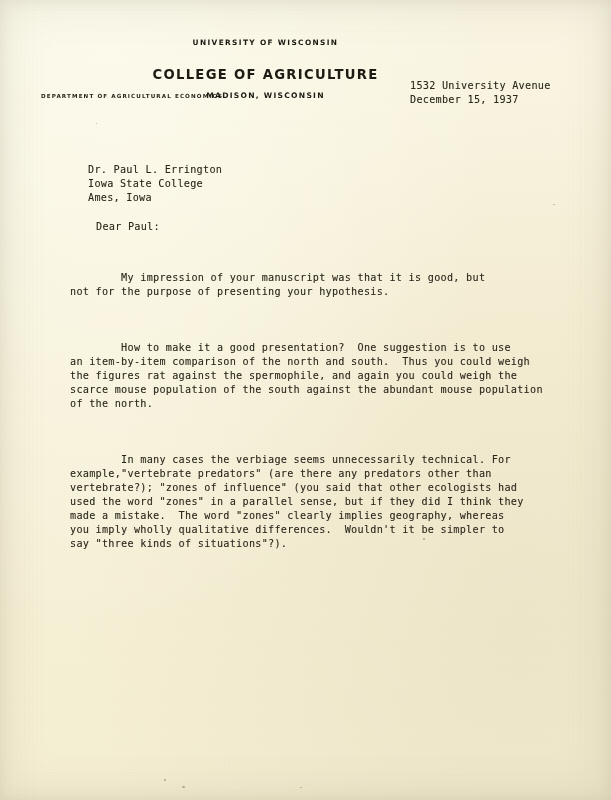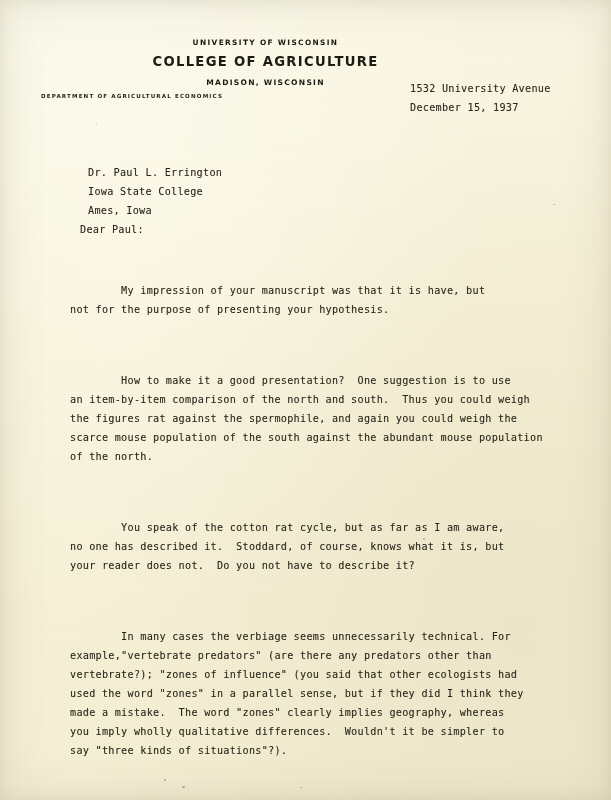--- a/index.html
+++ b/index.html
@@ -57,21 +57,21 @@
     font-size: 7.4px;
     font-weight: bold;
     letter-spacing: 1.35px;
     line-height: 10px;
   }
   .lh-college {
     font-size: 13.2px;
     font-weight: bold;
     letter-spacing: 1.3px;
     line-height: 19px;
-    margin-top: 4px;
+    margin-top: 17px;
   }
   .lh-city {
     font-size: 7.6px;
     font-weight: bold;
     letter-spacing: 1.25px;
     line-height: 11px;
     margin-top: 6px;
   }
   .dept {
     position: absolute;
@@ -83,29 +83,29 @@
     letter-spacing: 1.12px;
     color: #241f17;
     white-space: nowrap;
   }
 
   
   .tw {
     position: absolute;
     font-family: "DejaVu Sans Mono", monospace;
     font-size: 10.05px;
-    line-height: 19px;
+    line-height: 14px;
     letter-spacing: 0.34px;
     white-space: pre;
     color: #2a261c;
     text-shadow: 0.35px 0.25px 0.4px rgba(60,52,30,0.30);
   }
   .return-addr { left: 410px; top: 79px; }
   .recipient   { left: 88px; top: 163px; }
-  .salutation  { left: 80px; top: 220px; }
+  .salutation  { left: 96px; top: 220px; }
   .body        { left: 70px; top: 243px; }
   .body p {
     margin: 0 0 14.1px 0;
     white-space: pre;
   }
   .body p:last-child { margin-bottom: 0; }
 </style>
 </head>
 <body>
 
@@ -122,30 +122,27 @@
   <div class="tw return-addr">1532 University Avenue
 December 15, 1937</div>
 
   <div class="tw recipient">Dr. Paul L. Errington
 Iowa State College
 Ames, Iowa</div>
 
   <div class="tw salutation">Dear Paul:</div>
 
   <div class="tw body">
-    <p>        My impression of your manuscript was that it is have, but
+    <p>        My impression of your manuscript was that it is good, but
 not for the purpose of presenting your hypothesis.</p>
     <p>        How to make it a good presentation?  One suggestion is to use
 an item-by-item comparison of the north and south.  Thus you could weigh
 the figures rat against the spermophile, and again you could weigh the
 scarce mouse population of the south against the abundant mouse population
 of the north.</p>
-    <p>        You speak of the cotton rat cycle, but as far as I am aware,
-no one has described it.  Stoddard, of course, knows what it is, but
-your reader does not.  Do you not have to describe it?</p>
     <p>        In many cases the verbiage seems unnecessarily technical. For
 example,"vertebrate predators" (are there any predators other than
 vertebrate?); "zones of influence" (you said that other ecologists had
 used the word "zones" in a parallel sense, but if they did I think they
 made a mistake.  The word "zones" clearly implies geography, whereas
 you imply wholly qualitative differences.  Wouldn't it be simpler to
 say "three kinds of situations"?).</p>
     
     
     

